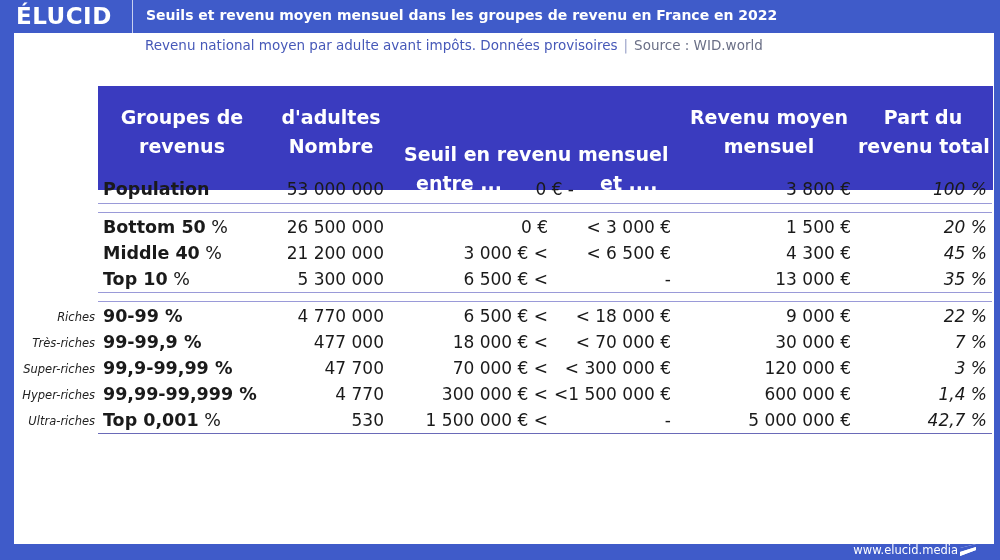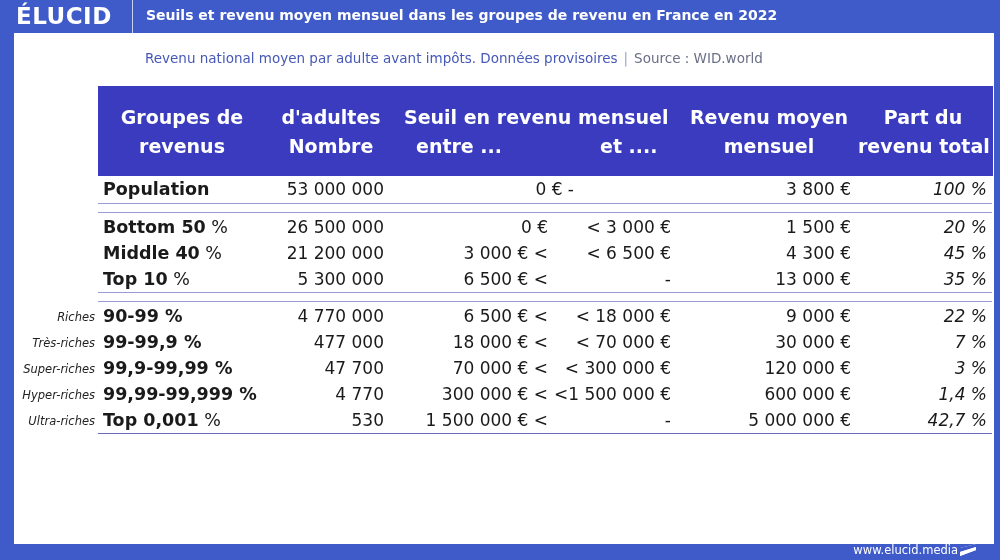--- a/index.html
+++ b/index.html
@@ -5,28 +5,28 @@
     * { box-sizing: border-box; margin: 0; padding: 0; }
     html, body { width: 1000px; height: 560px; overflow: hidden; background: #3f5bc9; }
     body { font-family: "DejaVu Sans", "Liberation Sans", sans-serif; position: relative; }
 
     .topbar { position: absolute; left: 0; top: 0; width: 1000px; height: 33px; background: #3f5bc9; }
     .logo { position: absolute; left: 16px; top: 3px; font-size: 23px; font-weight: bold; color: #ffffff; letter-spacing: 0.5px; }
     .logo-divider { position: absolute; left: 132px; top: 0; width: 1px; height: 33px; background: #c8d0f0; }
     .title { position: absolute; left: 146px; top: 7px; font-size: 14px; font-weight: bold; color: #ffffff; white-space: nowrap; }
 
     .panel { position: absolute; left: 14px; top: 33px; width: 980px; height: 511px; background: #ffffff; }
-    .subtitle { position: absolute; left: 131px; top: 17px; font-size: 13.5px; color: #4658b8; white-space: nowrap; }
+    .subtitle { position: absolute; left: 131px; top: 4px; font-size: 13.5px; color: #4658b8; white-space: nowrap; }
     .subtitle .sep { color: #9aa2c8; margin: 0 6px; }
     .subtitle .src { color: #6a6f86; }
 
     .footer-url { position: absolute; right: 42px; bottom: 3px; font-size: 11.5px; color: #ffffff; }
     .footer-flag { position: absolute; right: 24px; bottom: 4px; width: 16px; height: 12px; }
 
-    .thead { position: absolute; left: 84px; top: 53px; width: 895px; height: 90px; background: #3a3bbf; }
+    .thead { position: absolute; left: 84px; top: 53px; width: 895px; height: 104px; background: #3a3bbf; }
     .th { position: absolute; top: 17px; color: #ffffff; font-weight: bold; font-size: 19px; line-height: 29px; text-align: center; white-space: nowrap; }
 
     .row { position: absolute; left: 0; width: 980px; height: 26px; font-size: 17px; color: #1a1a1a; }
     .cell { position: absolute; top: 3px; white-space: nowrap; }
     .c-group { left: 89px; font-weight: bold; font-size: 17.5px; }
     .c-group .pct { font-weight: normal; }
     .c-adults { right: 610px; text-align: right; }
     .c-from { right: 446px; text-align: right; }
     .c-to { right: 323px; text-align: center; }
     .c-avg { right: 143px; text-align: right; }
@@ -51,21 +51,21 @@
 
   <div class="thead">
     <div class="th" style="left:14px;width:140px;">
       <div>Groupes de</div>
       <div>revenus</div>
     </div>
     <div class="th" style="left:178px;width:110px;">
       <div>d'adultes</div>
       <div>Nombre</div>
     </div>
-    <div class="th" style="left:306px;width:266px;text-align:left;">
+    <div class="th" style="left:306px;width:266px;text-align:left;margin-top:37px;">
       <div>Seuil en revenu mensuel</div>
       <div style="position:relative;height:29px;">
         <span style="position:absolute;left:12px;">entre ...</span>
         <span style="position:absolute;left:196px;">et ....</span>
       </div>
     </div>
     <div class="th" style="left:586px;width:170px;">
       <div>Revenu moyen</div>
       <div>mensuel</div>
     </div>

